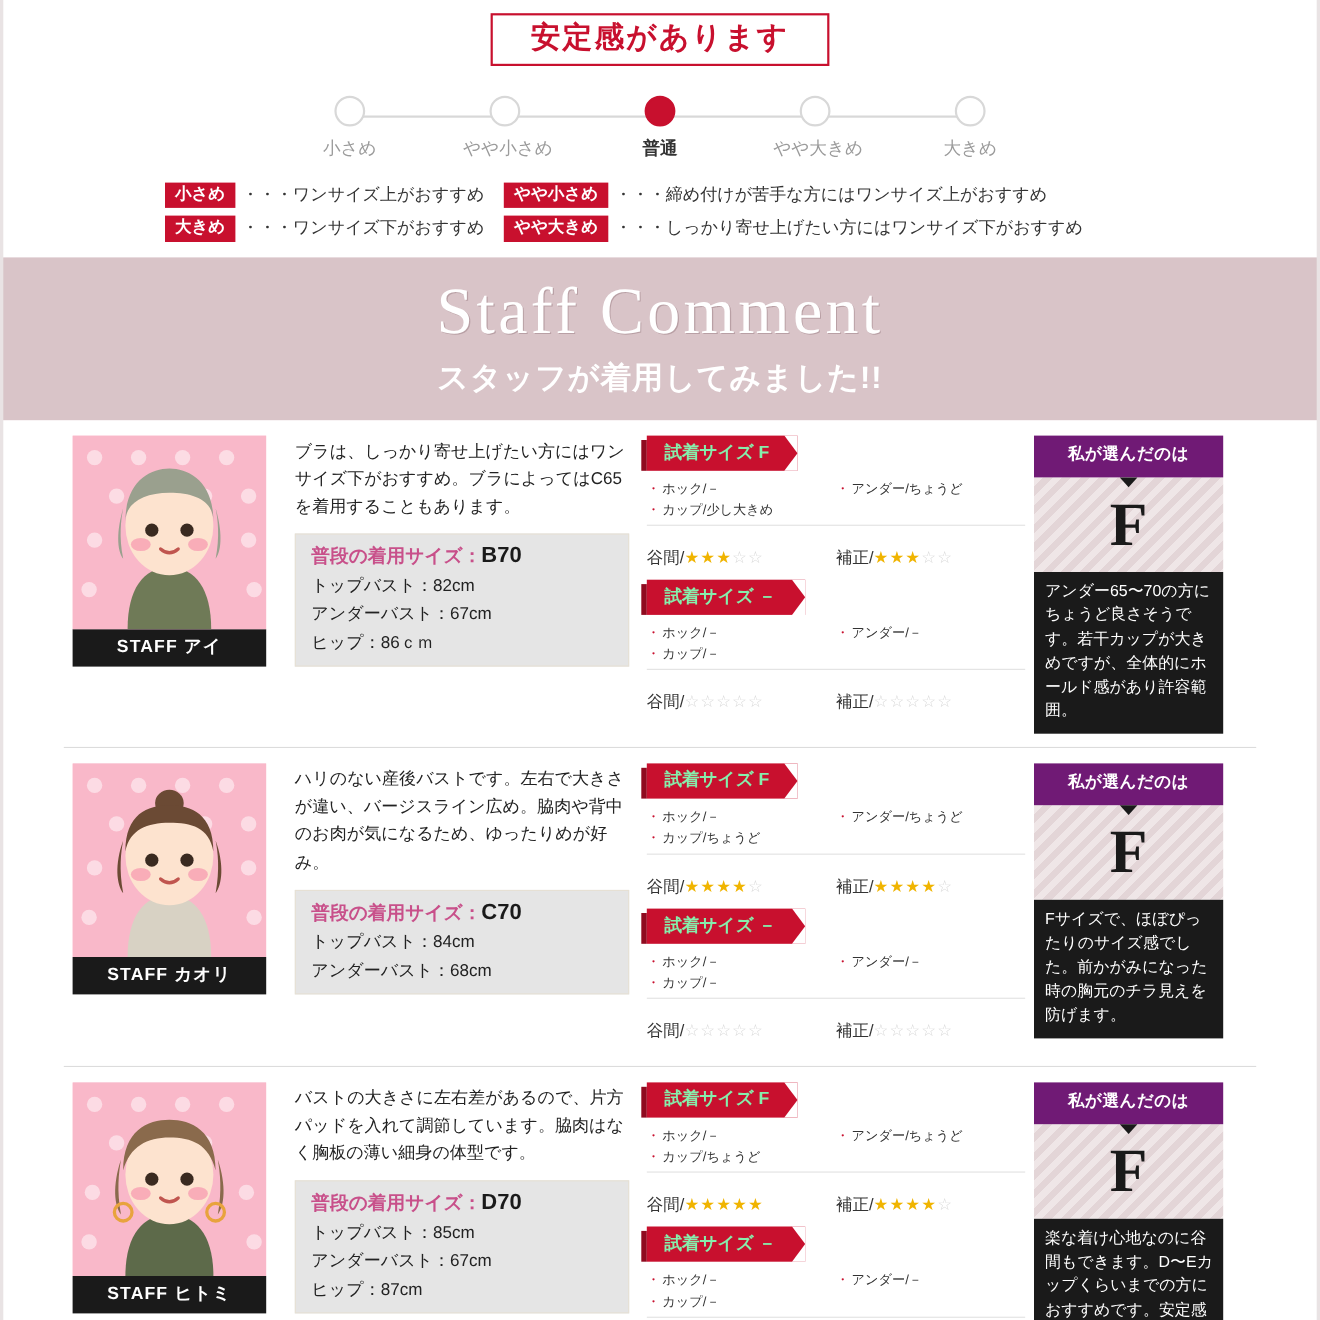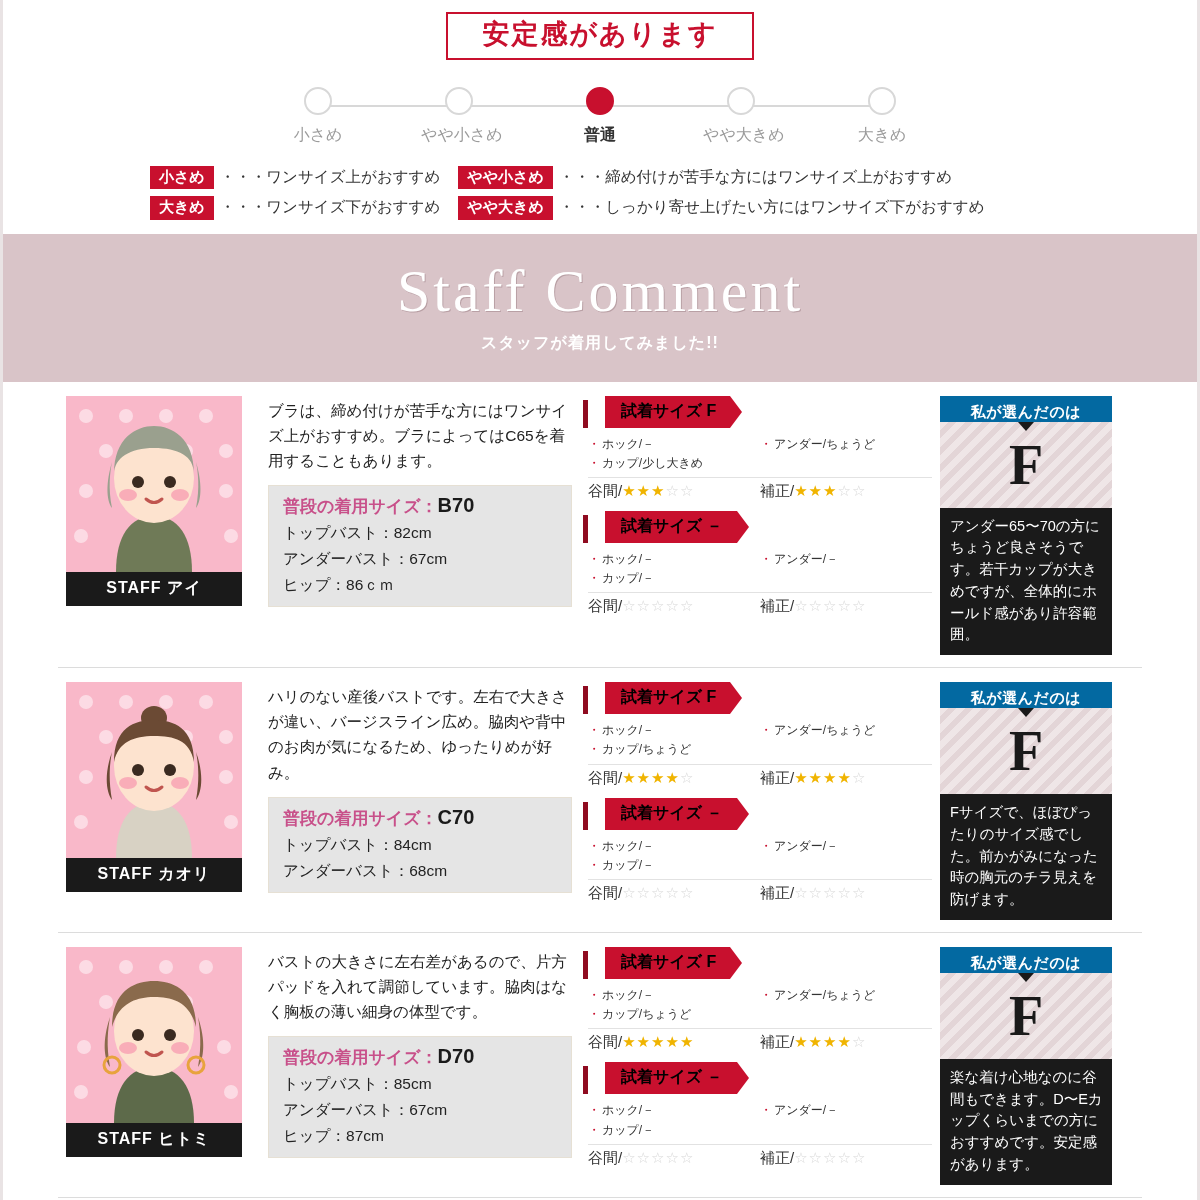--- a/index.html
+++ b/index.html
@@ -70,21 +70,21 @@
   .sc-title {
     font-family: "Liberation Serif", serif;
     font-size: 60px;
     color: #ffffff;
     letter-spacing: 3px;
     text-shadow: 1px 1px 0 #b9a0a5;
     line-height: 1;
   }
   .sc-sub {
     margin-top: 12px;
-    font-size: 16px; font-weight: bold; color: #ffffff;
+    font-size: 28px; font-weight: bold; color: #ffffff;
     letter-spacing: 1px;
   }
 
   
   .staff-area { padding: 0 58px; }
   .staff-row {
     display: flex;
     border-bottom: 1px solid #dcdcdc;
     min-height: 248px;
     padding: 14px 0 12px 0;
@@ -121,24 +121,23 @@
   .size-head { font-size: 17px; font-weight: bold; color: #c8508a; }
   .size-head .val { color: #1a1a1a; font-size: 20px; }
   .size-line { font-size: 15.5px; margin-top: 5px; color: #222; }
 
   
   .col-meas { width: 348px; flex: none; padding-left: 4px; }
   .ribbon {
     position: relative;
     display: inline-block;
     background: #c8102e;
-    color: #000000; font-weight: bold; font-size: 16px;
+    color: #86efac; font-weight: bold; font-size: 16px;
     padding: 5px 26px 6px 16px;
     margin-bottom: 7px;
-    margin-left: 17px;
   }
   .ribbon::after {
     content: "";
     position: absolute; right: 0; top: 0;
     border-left: 12px solid transparent;
     border-top: 16px solid #fff;
     border-bottom: 16px solid #fff;
   }
   .ribbon-wrap { position: relative; }
   .ribbon-wrap::before {
@@ -148,32 +147,32 @@
   }
   .meas-block { margin-bottom: 10px; }
   .meas-grid { display: flex; flex-wrap: wrap; font-size: 12px; line-height: 1.6; }
   .meas-item { width: 50%; white-space: nowrap; }
   .meas-item.full { width: 100%; }
   .bullet { color: #c8102e; margin-right: 2px; }
   .stars { color: #f0b400; letter-spacing: 1px; }
   .stars .off { color: #d8d8d8; }
   .rating-row {
     border-top: 1px solid #e2e2e2;
-    margin-top: 4px; padding-top: 4px;
+    margin-top: 4px; padding-top: 20px;
     display: flex; font-size: 15px;
   }
   .rating-row > div { width: 50%; white-space: nowrap; }
 
   
   .col-choice { width: 180px; flex: none; padding-left: 8px; }
   .choice-bubble {
     position: relative;
-    background: #0369a1; color: #fff;
+    background: #701a75; color: #fff;
     font-size: 15px; font-weight: bold;
-    text-align: center; padding: 7px 0 0;
+    text-align: center; padding: 7px 0 12px;
     letter-spacing: 0.5px;
   }
   .choice-bubble::after {
     content: "";
     position: absolute; left: 50%; bottom: -9px;
     margin-left: -8px;
     border-left: 8px solid transparent;
     border-right: 8px solid transparent;
     border-top: 9px solid #1a1a1a;
   }
@@ -286,21 +285,21 @@
             <circle cx="104" cy="86" r="6" fill="#3a2a20"></circle>
             <ellipse cx="62" cy="99" rx="9" ry="6" fill="#f79bb0" opacity="0.75"></ellipse>
             <ellipse cx="114" cy="99" rx="9" ry="6" fill="#f79bb0" opacity="0.75"></ellipse>
             <path d="M80 103 Q88 110 96 103" stroke="#c0554f" stroke-width="3" fill="none" stroke-linecap="round"></path>
           </svg>
         </div>
         <div class="avatar-name">STAFF アイ</div>
       </div>
 
       <div class="col-comment">
-        <div class="comment-text">ブラは、締め付けが苦手な方にはワンサイズ上がおすすめ。ブラによってはC65を着用することもあります。</div>
+        <div class="comment-text">ブラは、しっかり寄せ上げたい方にはワンサイズ下がおすすめ。ブラによってはC65を着用することもあります。</div>
         <div class="size-card">
           <div class="size-head">
             <span>普段の着用サイズ：</span><span class="val">B70</span>
           </div>
           <div class="size-line">トップバスト：82cm</div>
           <div class="size-line">アンダーバスト：67cm</div>
           <div class="size-line">ヒップ：86ｃｍ</div>
         </div>
       </div>
 

